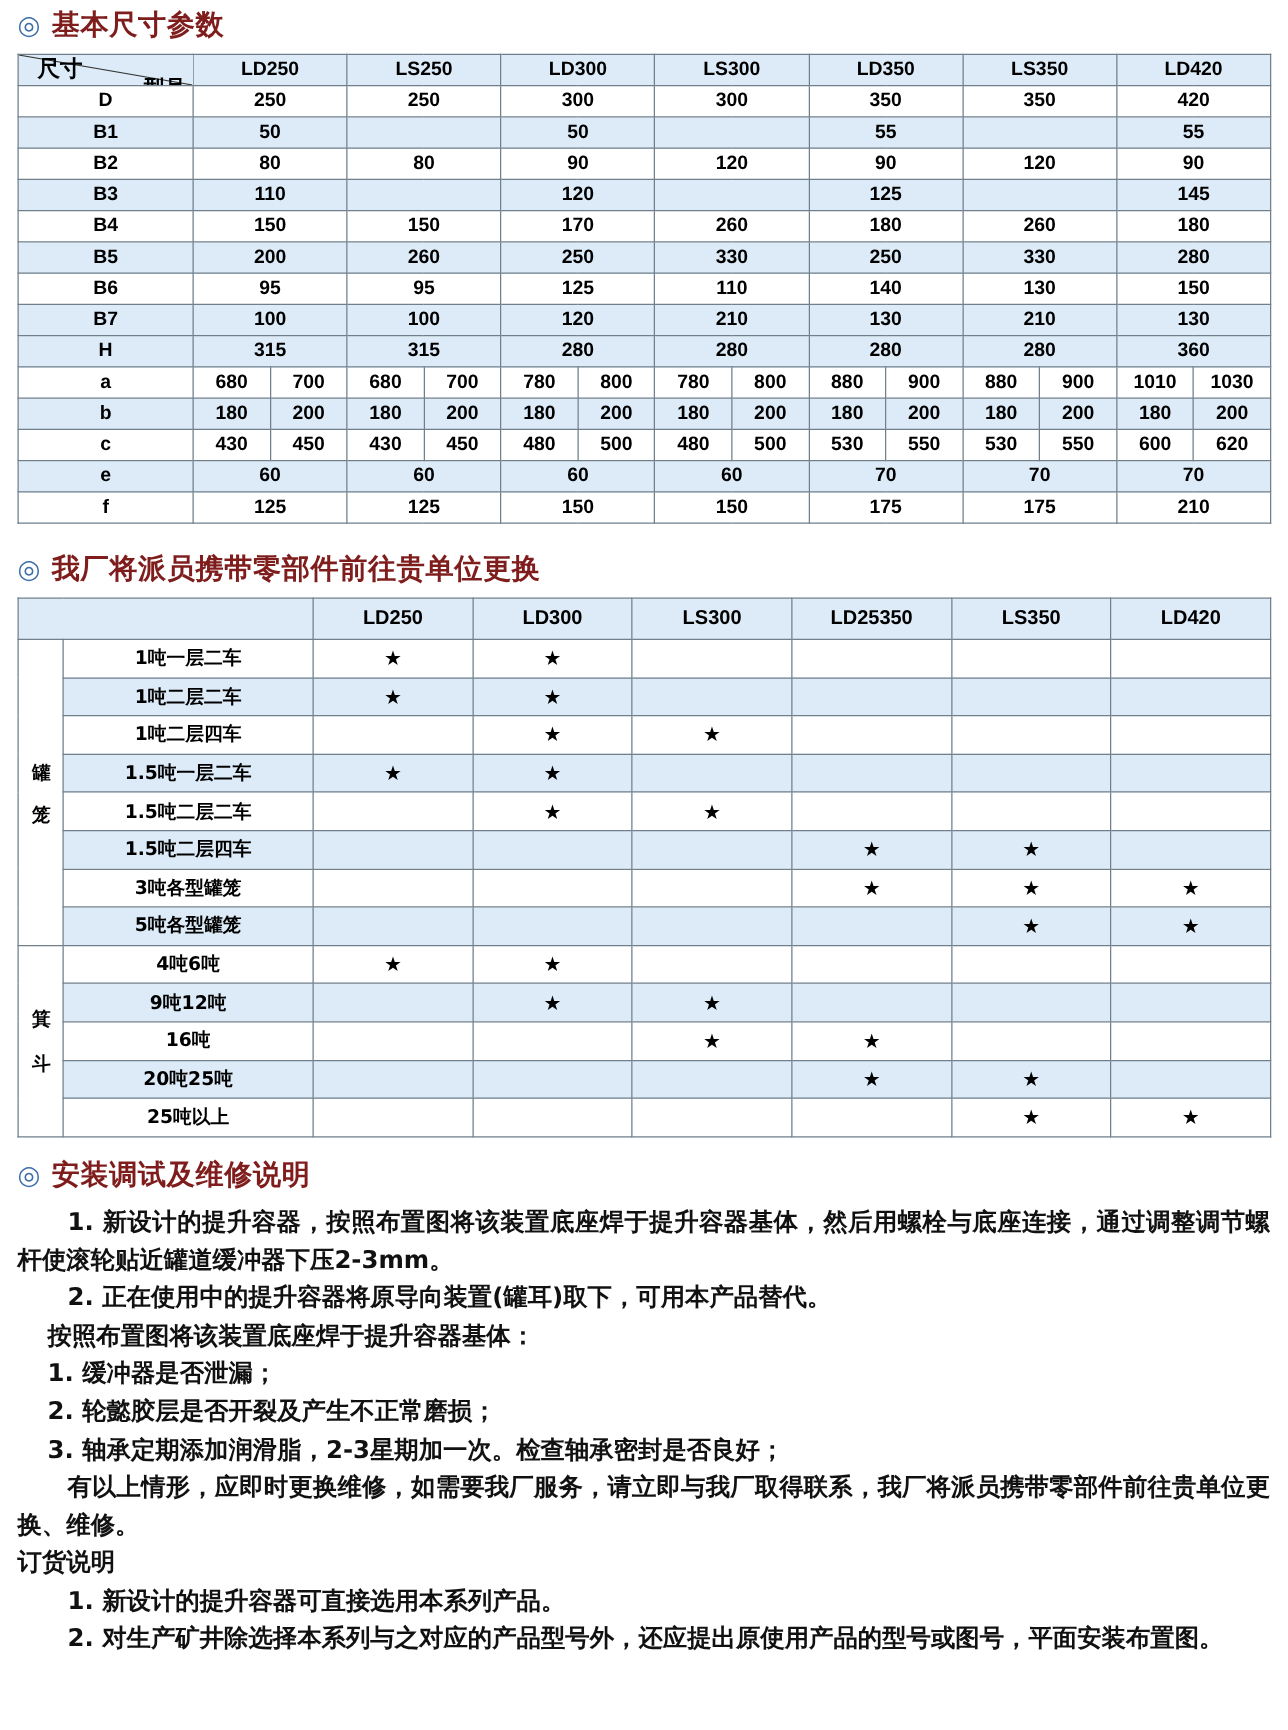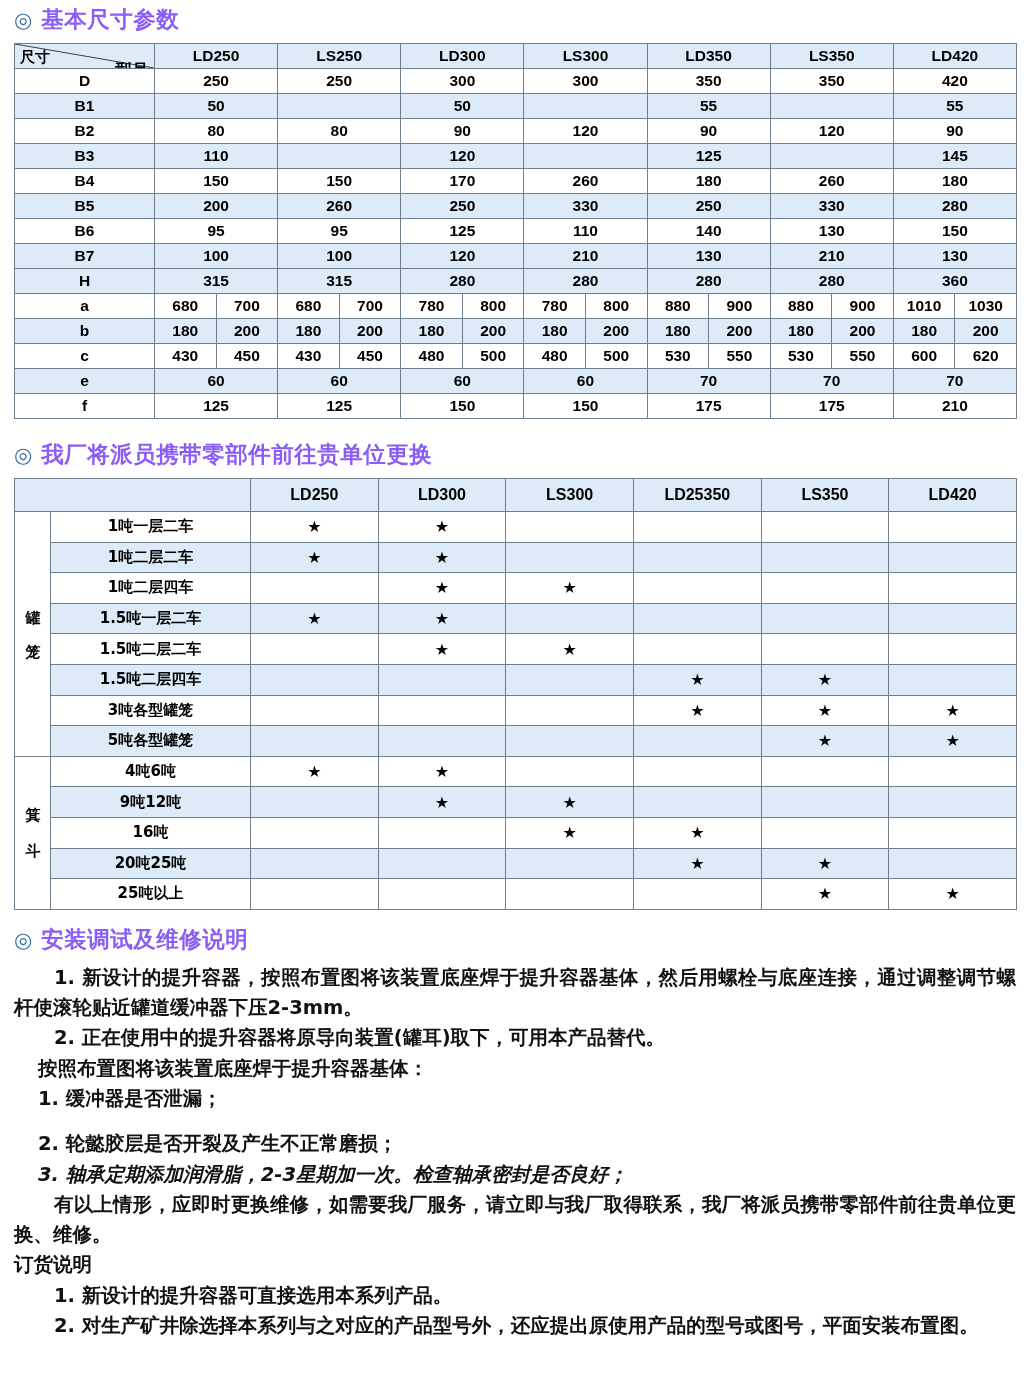--- a/index.html
+++ b/index.html
@@ -24,21 +24,21 @@
   .head-icon {
     font-size: 21px; line-height: 1;
     color: #3d6ea8;
     font-family: "DejaVu Sans", sans-serif;
     position: relative; top: 1px;
   }
   .head-text {
     font-size: 22.5px;
     font-weight: bold;
     letter-spacing: .5px;
-    color: #8b5cf6;
+    color: #7f1d1d;
     font-family: "DejaVu Sans", "Liberation Sans", sans-serif;
   }
 
   
   table.grid {
     border-collapse: collapse;
     width: 1002px;
     table-layout: fixed;
   }
   table.grid td, table.grid th {
@@ -58,22 +58,22 @@
   .diag {
     position: relative;
     height: 34px;
     background: #dcebf7;
     overflow: hidden;
   }
   .diag .dline {
     position: absolute; left: 0; top: 0; width: 100%; height: 100%;
   }
   .diag .dl-tl {
-    position: absolute; left: 5px; bottom: 1px;
-    font-size: 15px; font-weight: bold;
+    position: absolute; left: 15px; bottom: 1px;
+    font-size: 18px; font-weight: bold;
   }
   .diag .dl-br {
     position: absolute; right: 5px; top: 15px;
     font-size: 17px; font-weight: bold;
   }
   .hdr-cell {
     background: #dcebf7;
     height: 34px;
     font-size: 16.5px;
   }
@@ -489,21 +489,21 @@
   <div class="section-head" style="margin-top:14px;">
     <span class="head-icon">◎</span>
     <span class="head-text">安装调试及维修说明</span>
   </div>
 
   <div class="body-copy">
     <p class="indent">1. 新设计的提升容器，按照布置图将该装置底座焊于提升容器基体，然后用螺栓与底座连接，通过调整调节螺杆使滚轮贴近罐道缓冲器下压2-3mm。</p>
     <p class="indent">2. 正在使用中的提升容器将原导向装置(罐耳)取下，可用本产品替代。</p>
     <p class="indent nind" style="text-indent:24px;">按照布置图将该装置底座焊于提升容器基体：</p>
     <p class="indent" style="text-indent:24px;">1. 缓冲器是否泄漏；</p>
-    <p class="indent" style="text-indent:24px;margin-top:15px;">2. 轮懿胶层是否开裂及产生不正常磨损；</p>
-    <p class="indent" style="text-indent:24px;font-style:italic;">3. 轴承定期添加润滑脂，2-3星期加一次。检查轴承密封是否良好；</p>
+    <p class="indent" style="text-indent:24px;">2. 轮懿胶层是否开裂及产生不正常磨损；</p>
+    <p class="indent" style="text-indent:24px;">3. 轴承定期添加润滑脂，2-3星期加一次。检查轴承密封是否良好；</p>
     <p class="indent">有以上情形，应即时更换维修，如需要我厂服务，请立即与我厂取得联系，我厂将派员携带零部件前往贵单位更换、维修。</p>
     <p class="nind">订货说明</p>
     <p class="indent">1. 新设计的提升容器可直接选用本系列产品。</p>
     <p class="indent">2. 对生产矿井除选择本系列与之对应的产品型号外，还应提出原使用产品的型号或图号，平面安装布置图。</p>
   </div>
 
 </div>
 
 </body></html>

